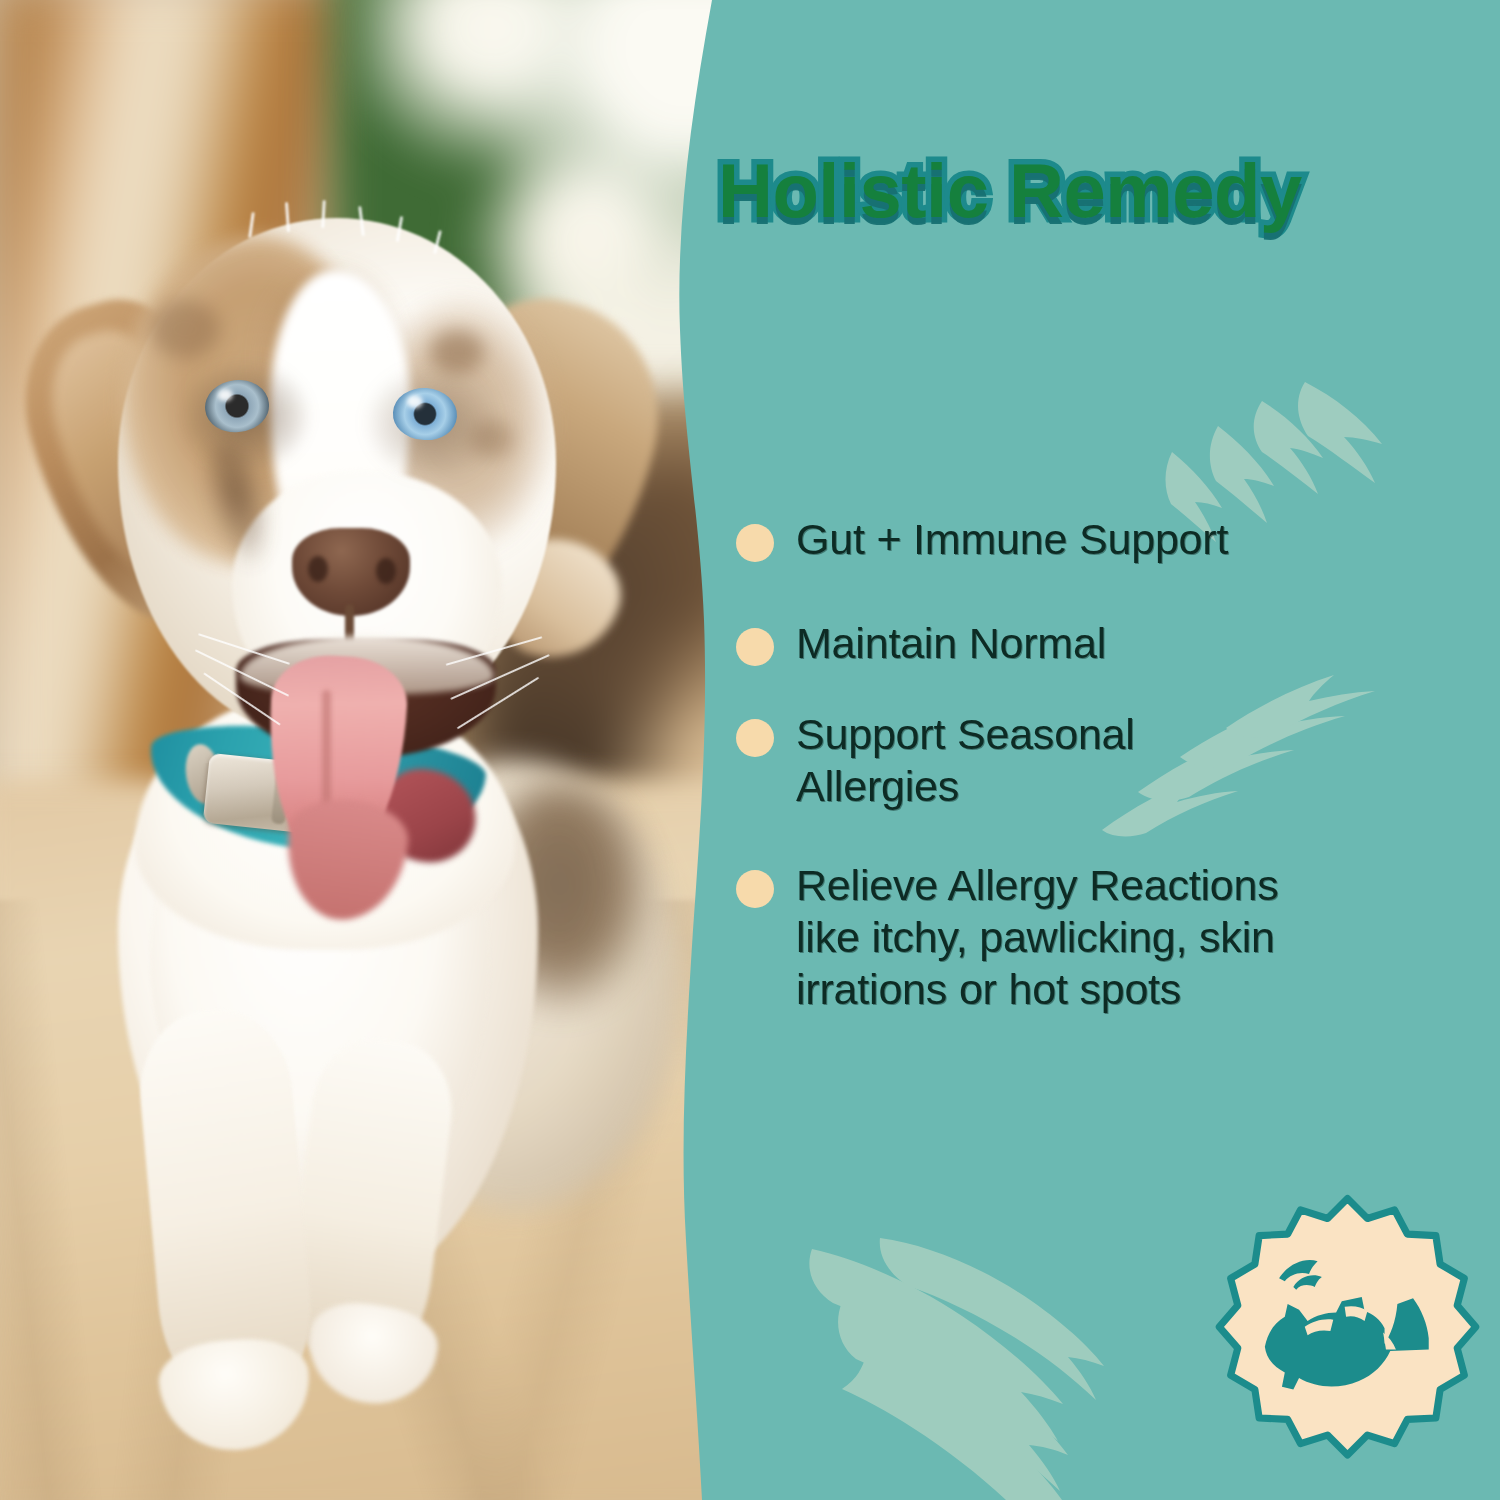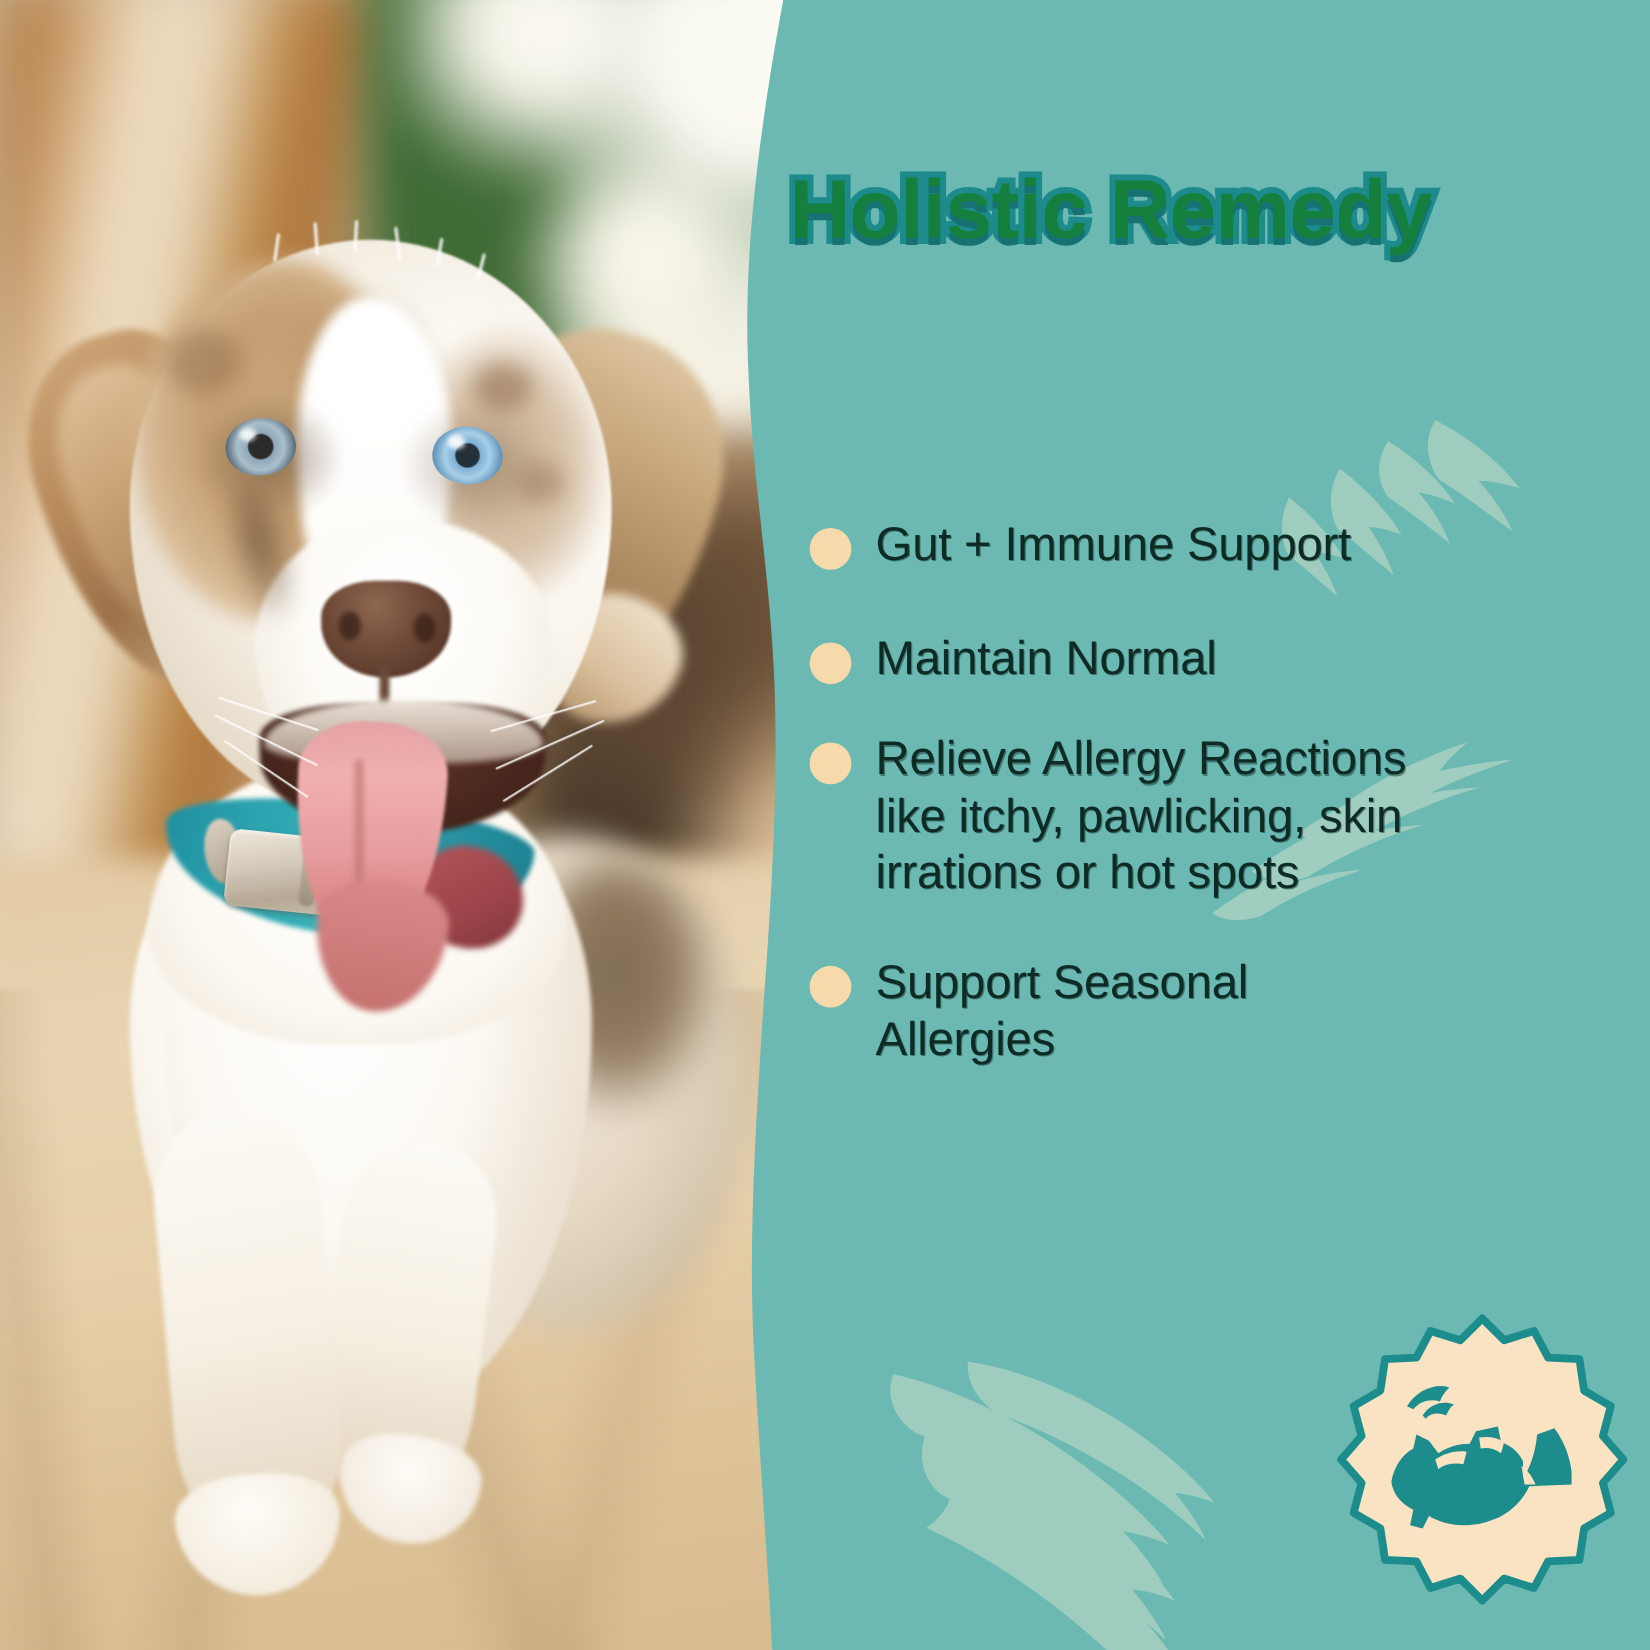--- a/index.html
+++ b/index.html
@@ -534,46 +534,46 @@
       </g>
     </svg>
   </div>
 
   <div id="content">
 
     <h1 id="headline">
       <span class="ln">Holistic Remedy</span>
     </h1>
 
-    <ul id="bullets" style="list-style:none;">
+    <ul id="bullets" style="list-style:none;margin-top:44px;">
       <li class="bullet-row">
         <span class="bullet-dot"></span>
         <span class="bullet-text">
           <span class="b2">Gut + Immune Support</span>
         </span>
       </li>
       <li class="bullet-row">
         <span class="bullet-dot"></span>
         <span class="bullet-text">
           <span class="b2">Maintain Normal</span>
         </span>
       </li>
       <li class="bullet-row">
         <span class="bullet-dot"></span>
         <span class="bullet-text">
-          <span class="b2">Relieve Allergy Reactions</span>
-          <span class="b2">like itchy, pawlicking, skin</span>
-          <span class="b2">irrations or hot spots</span>
+          <span class="b2">Support Seasonal</span>
+          <span class="b2">Allergies</span>
         </span>
       </li>
       <li class="bullet-row">
         <span class="bullet-dot"></span>
         <span class="bullet-text">
-          <span class="b2">Support Seasonal</span>
-          <span class="b2">Allergies</span>
+          <span class="b2">Relieve Allergy Reactions</span>
+          <span class="b2">like itchy, pawlicking, skin</span>
+          <span class="b2">irrations or hot spots</span>
         </span>
       </li>
     </ul>
 
     <div id="badge">
       <svg width="285" height="285" viewBox="0 0 200 200" xmlns="http://www.w3.org/2000/svg">
         <g>
           <path d="M100,6
                    L114,20 L133,14 L142,31 L162,32 L165,52 L182,62 L177,81
                    L190,96 L177,111 L182,130 L165,140 L162,160 L142,161

